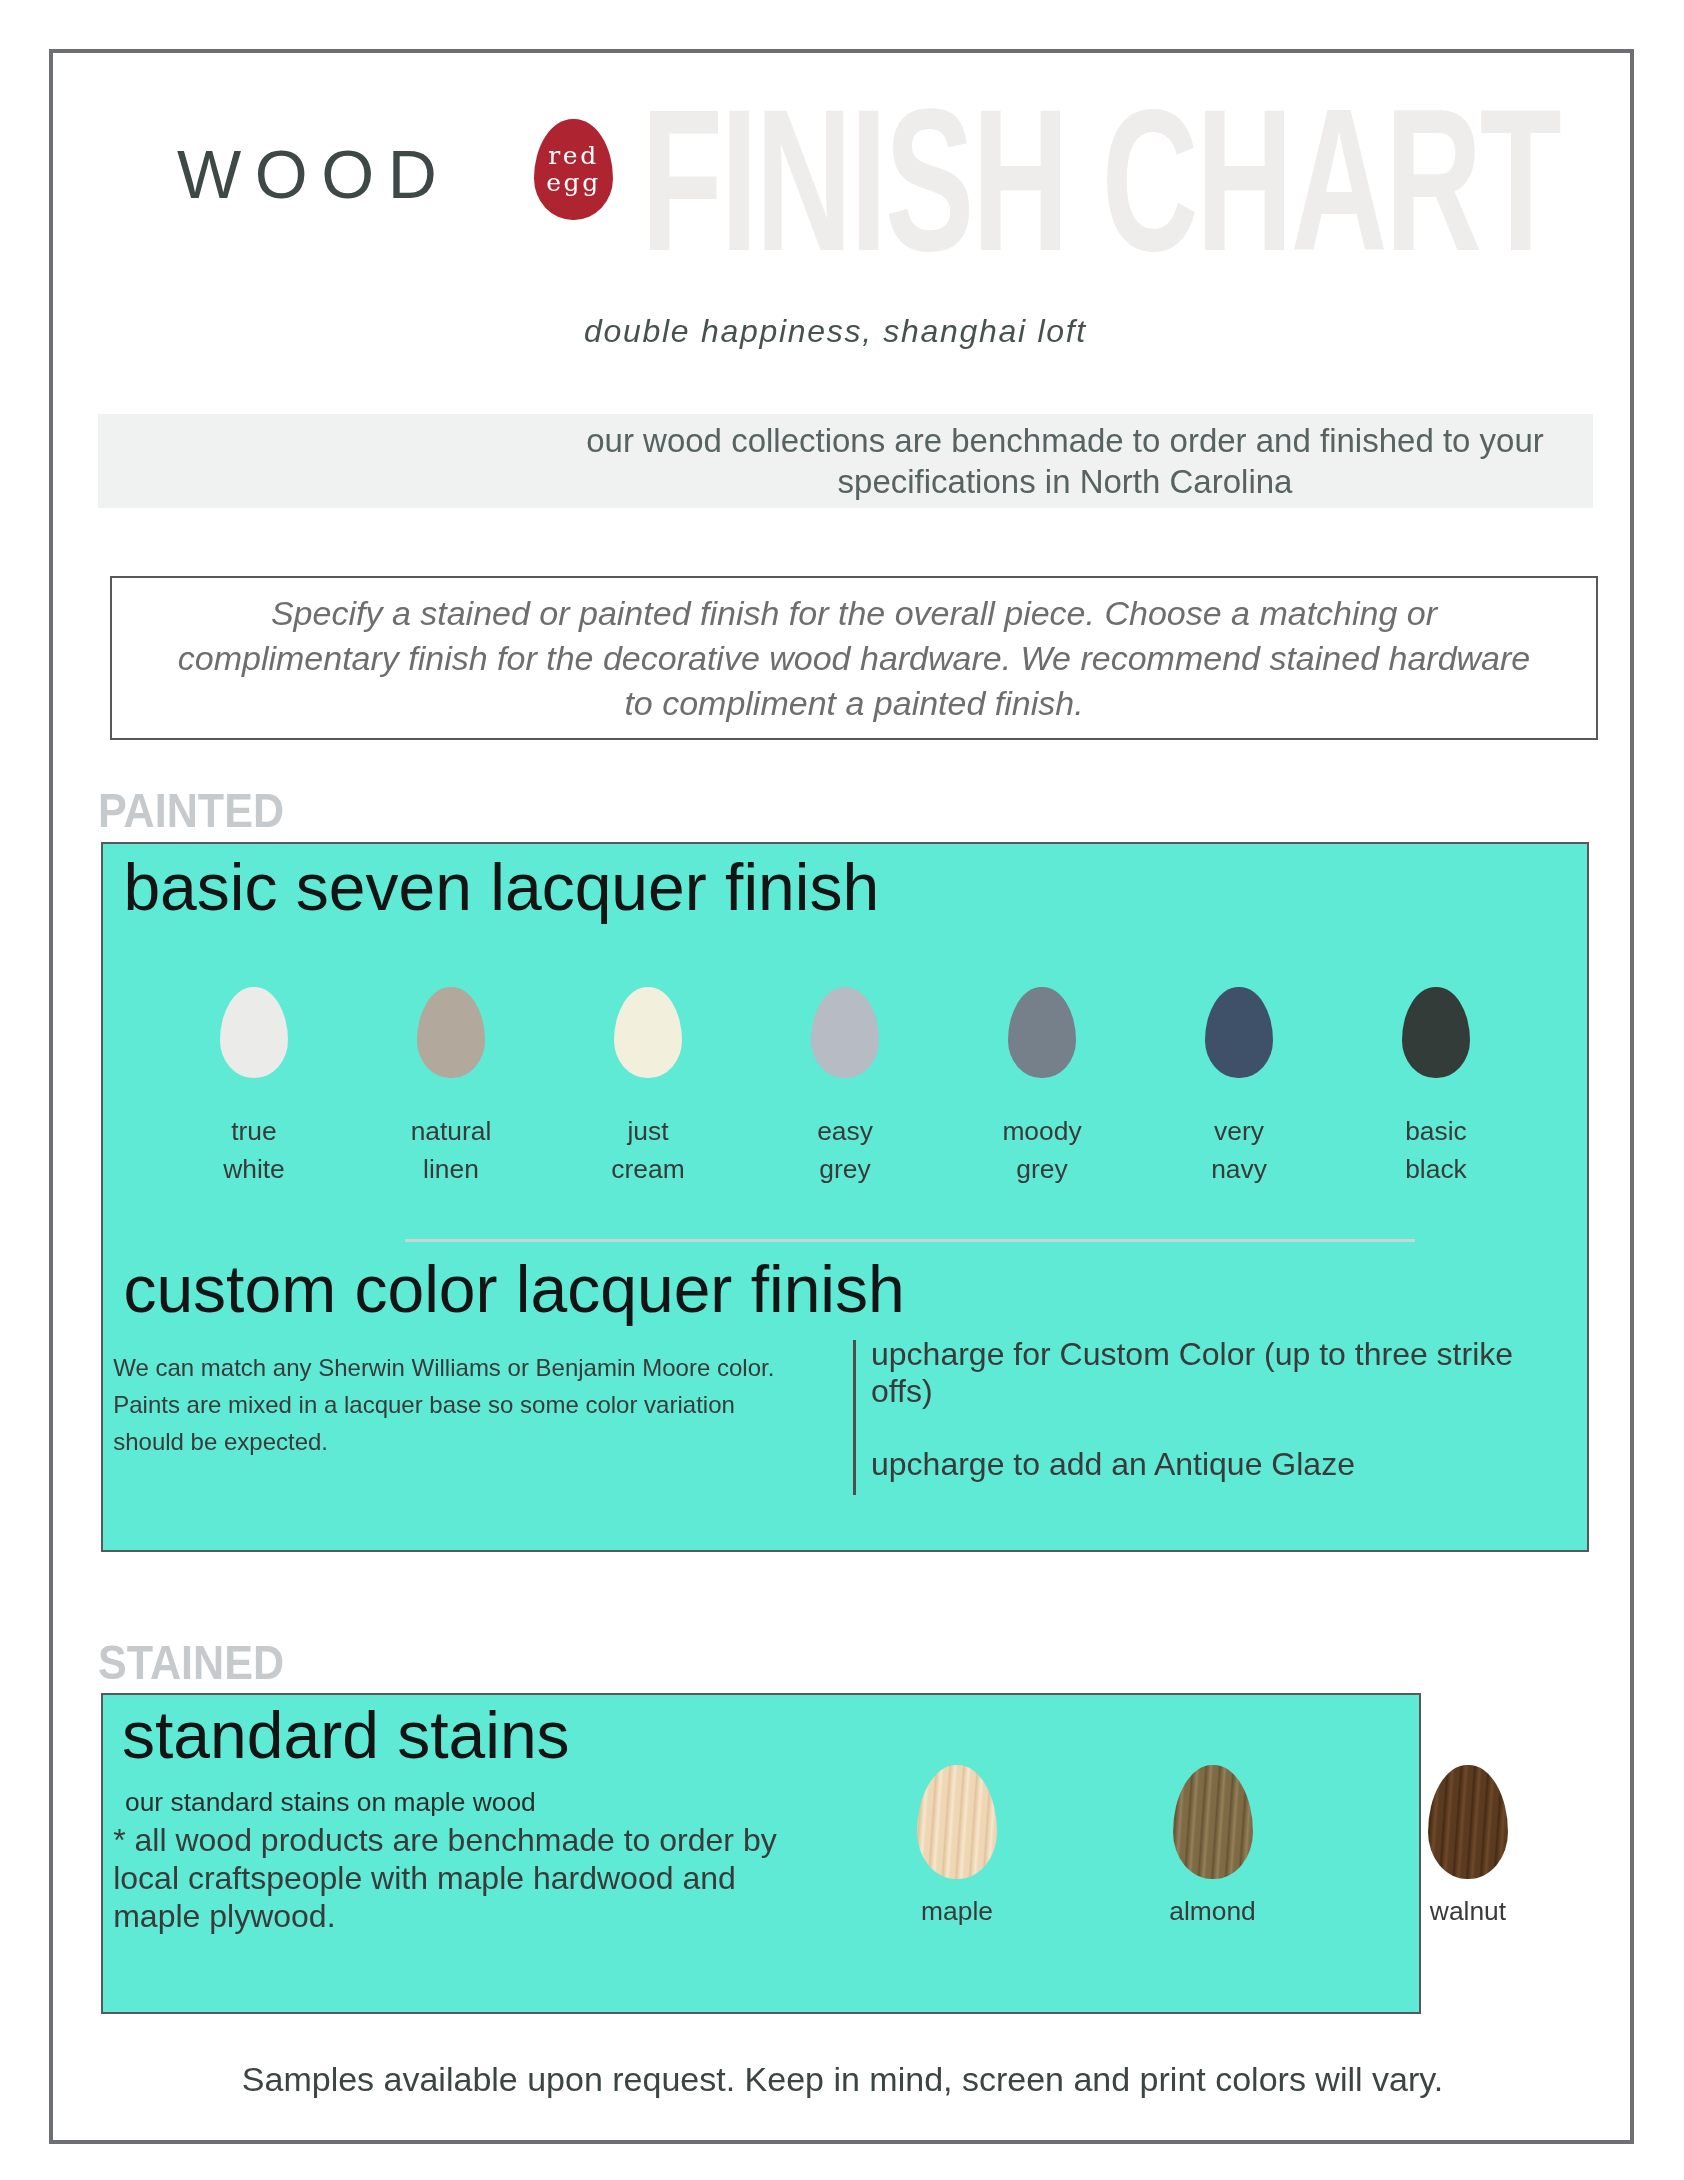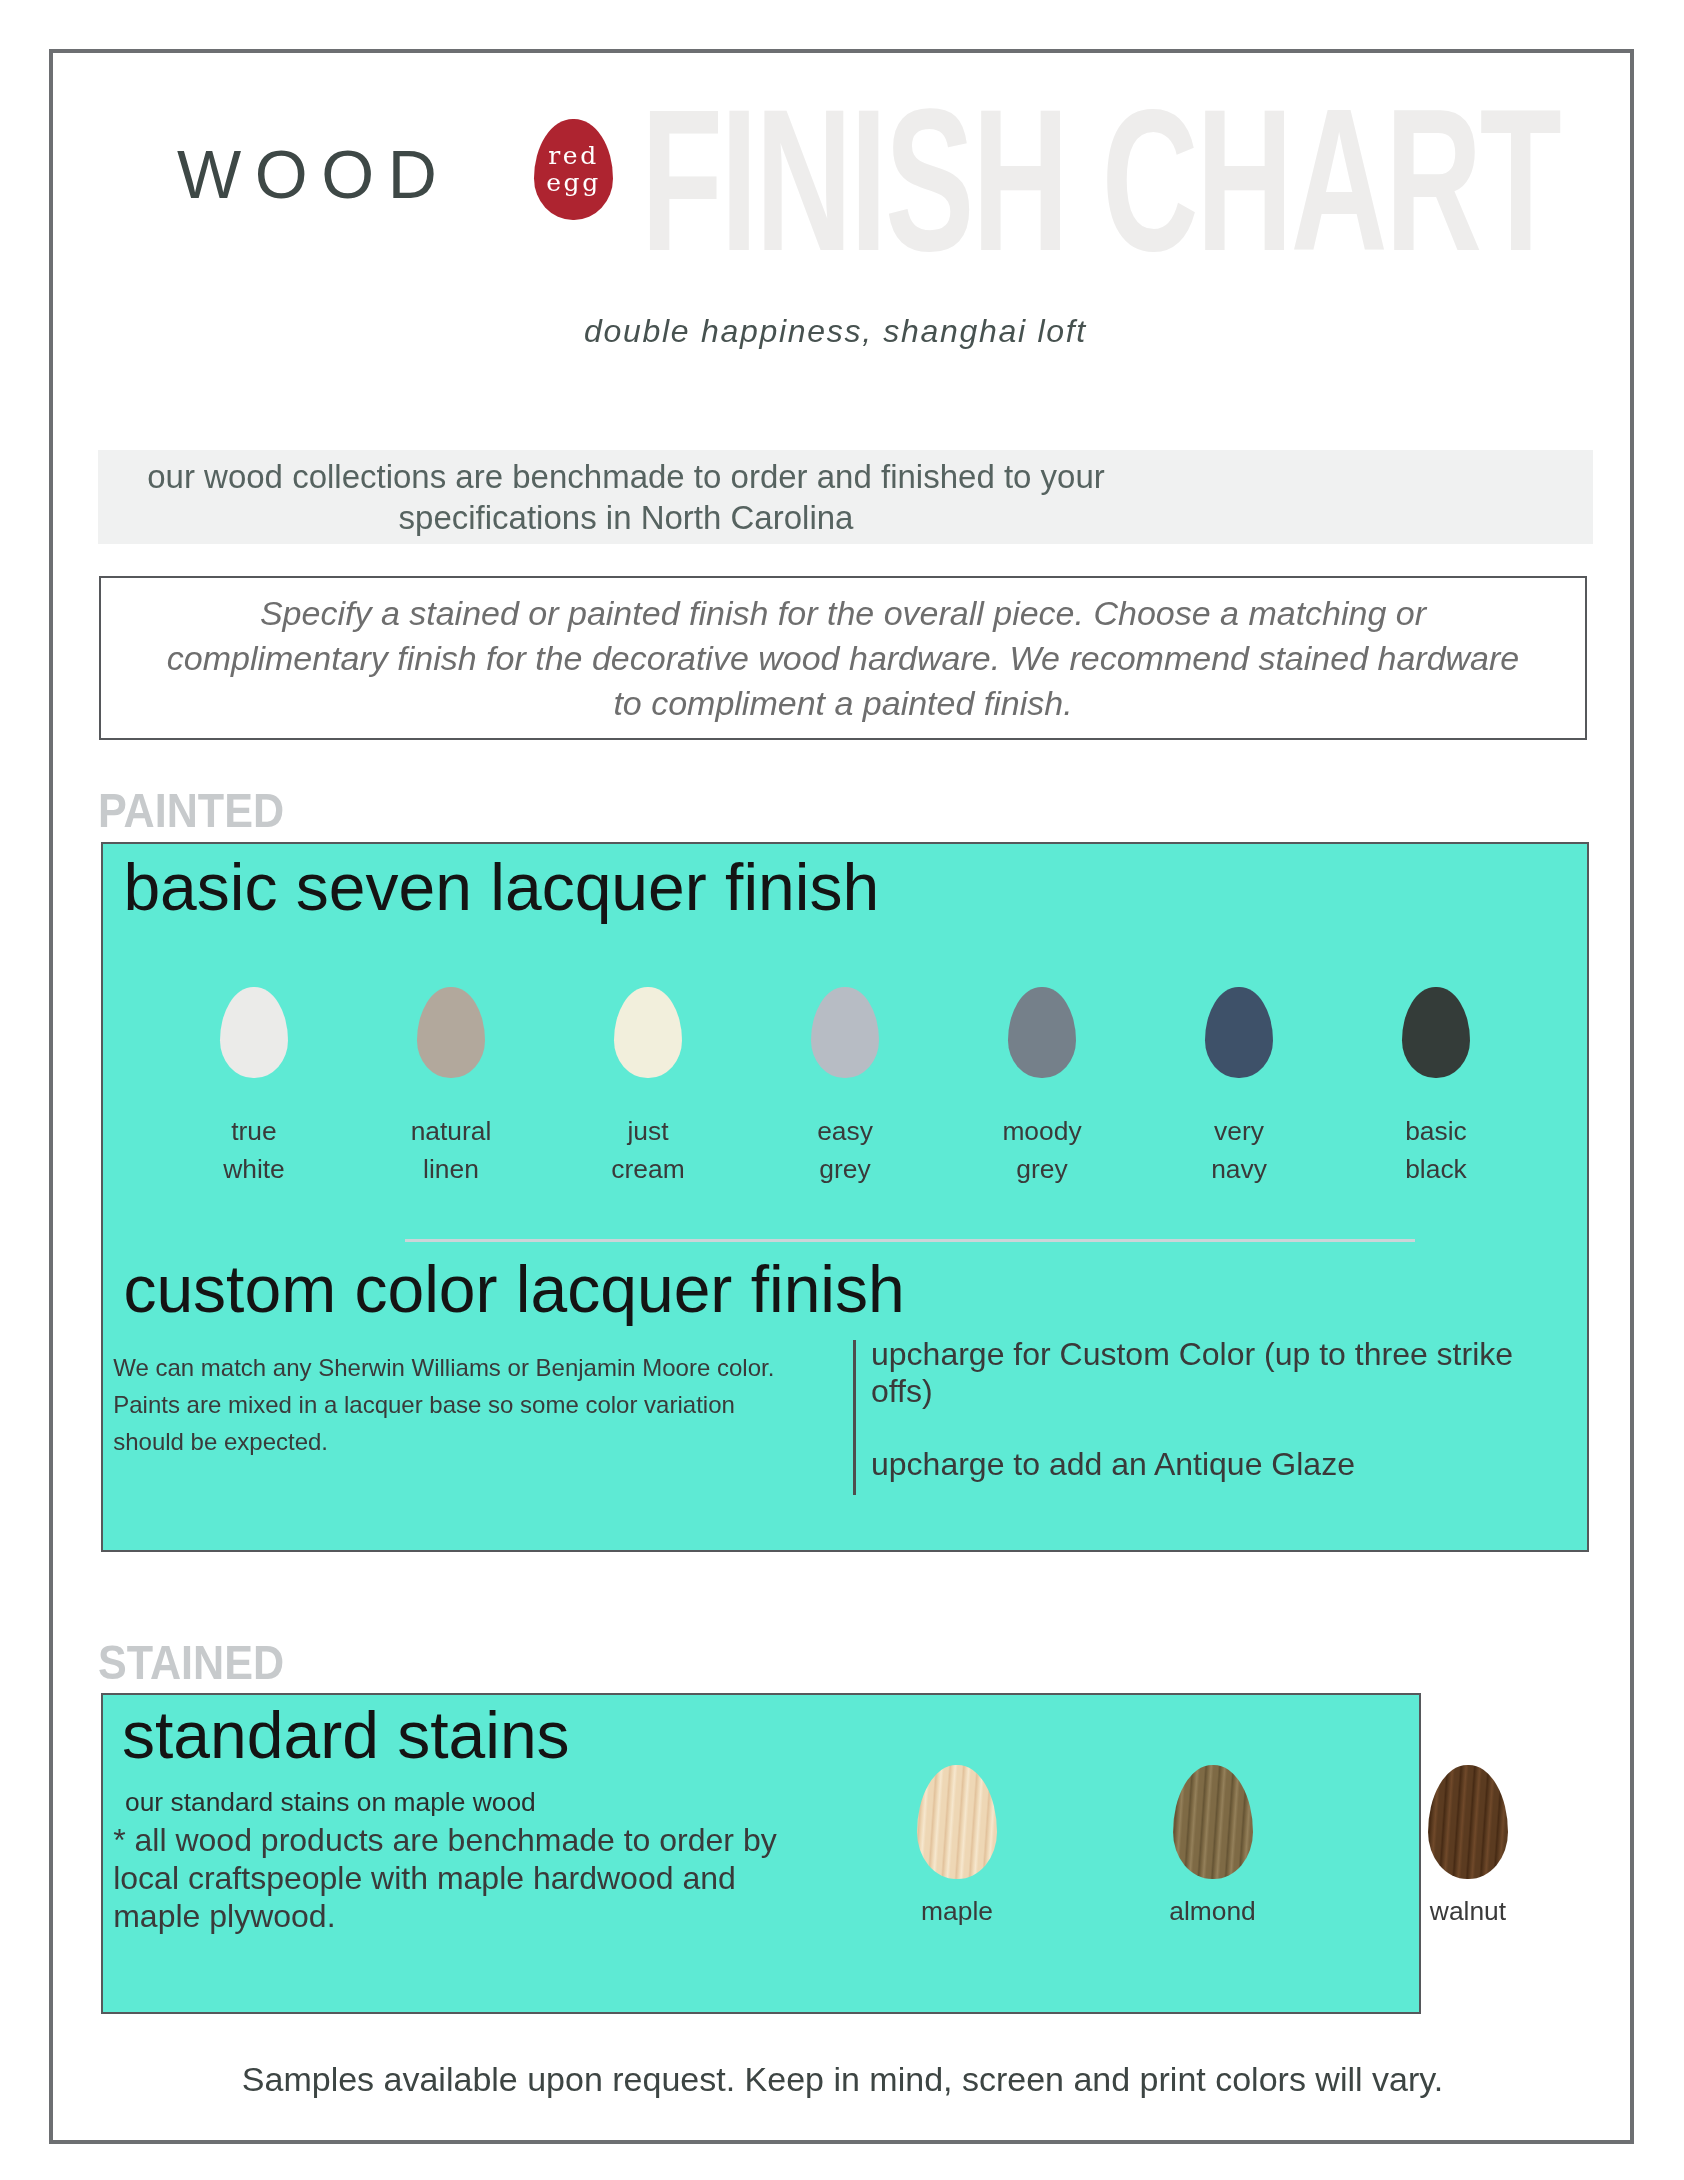--- a/index.html
+++ b/index.html
@@ -33,28 +33,27 @@
     color:#eeedec;white-space:nowrap;
     transform:scaleX(0.66);transform-origin:left top;
   }
   .subtitle{
     position:absolute;left:0;top:313px;width:1671px;text-align:center;
     font-size:32px;font-style:italic;color:#475250;letter-spacing:1.7px;
   }
   
   .banner{
     position:absolute;left:98px;top:414px;width:1495px;height:94px;
-    background:#f0f1f1;display:flex;align-items:center;justify-content:flex-start;
+    background:#f0f1f1;display:flex;align-items:center;justify-content:flex-end;
     box-sizing:border-box;
-    margin-top:36px;
   }
   .banner p{margin:0;max-width:1056px;text-align:center;
     font-size:33px;line-height:41px;color:#566360;}
   .note-box{
-    position:absolute;left:99px;top:576px;width:1488px;height:164px;
+    position:absolute;left:110px;top:576px;width:1488px;height:164px;
     border:2.6px solid #56585b;box-sizing:border-box;
     display:flex;align-items:center;justify-content:center;
   }
   .note-box p{margin:0;max-width:1354px;text-align:center;
     font-size:34px;line-height:45px;font-style:italic;color:#6e6e6e;}
   
   .section-label{
     position:absolute;left:98px;
     font-size:49px;font-weight:700;color:#c7cacc;letter-spacing:0px;
     transform:scaleX(0.88);transform-origin:left bottom;

